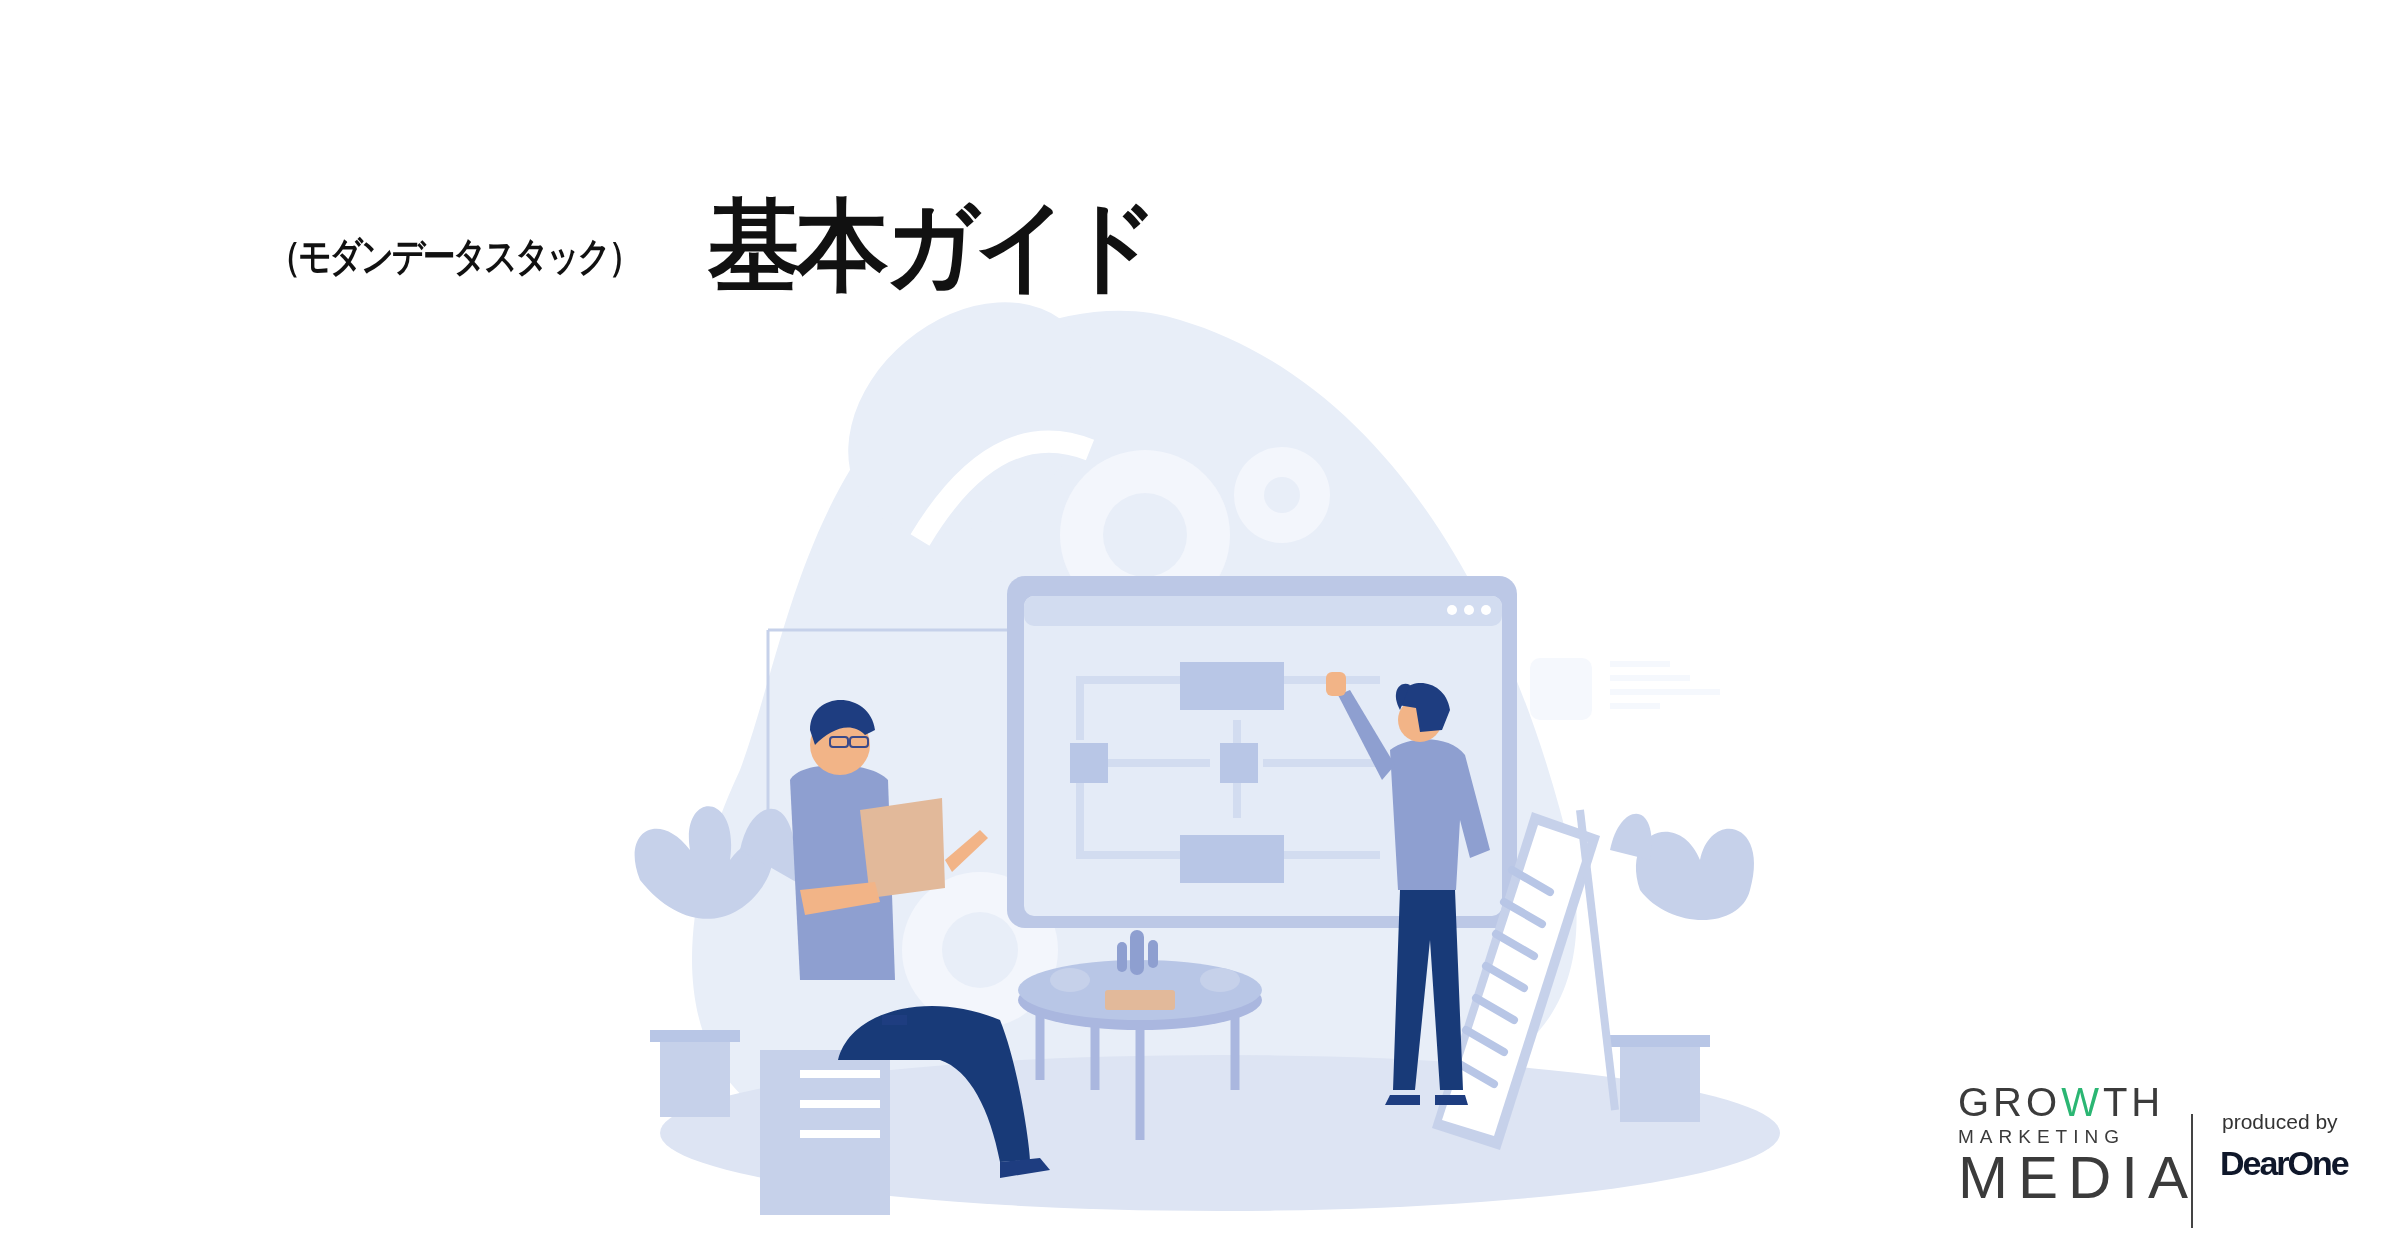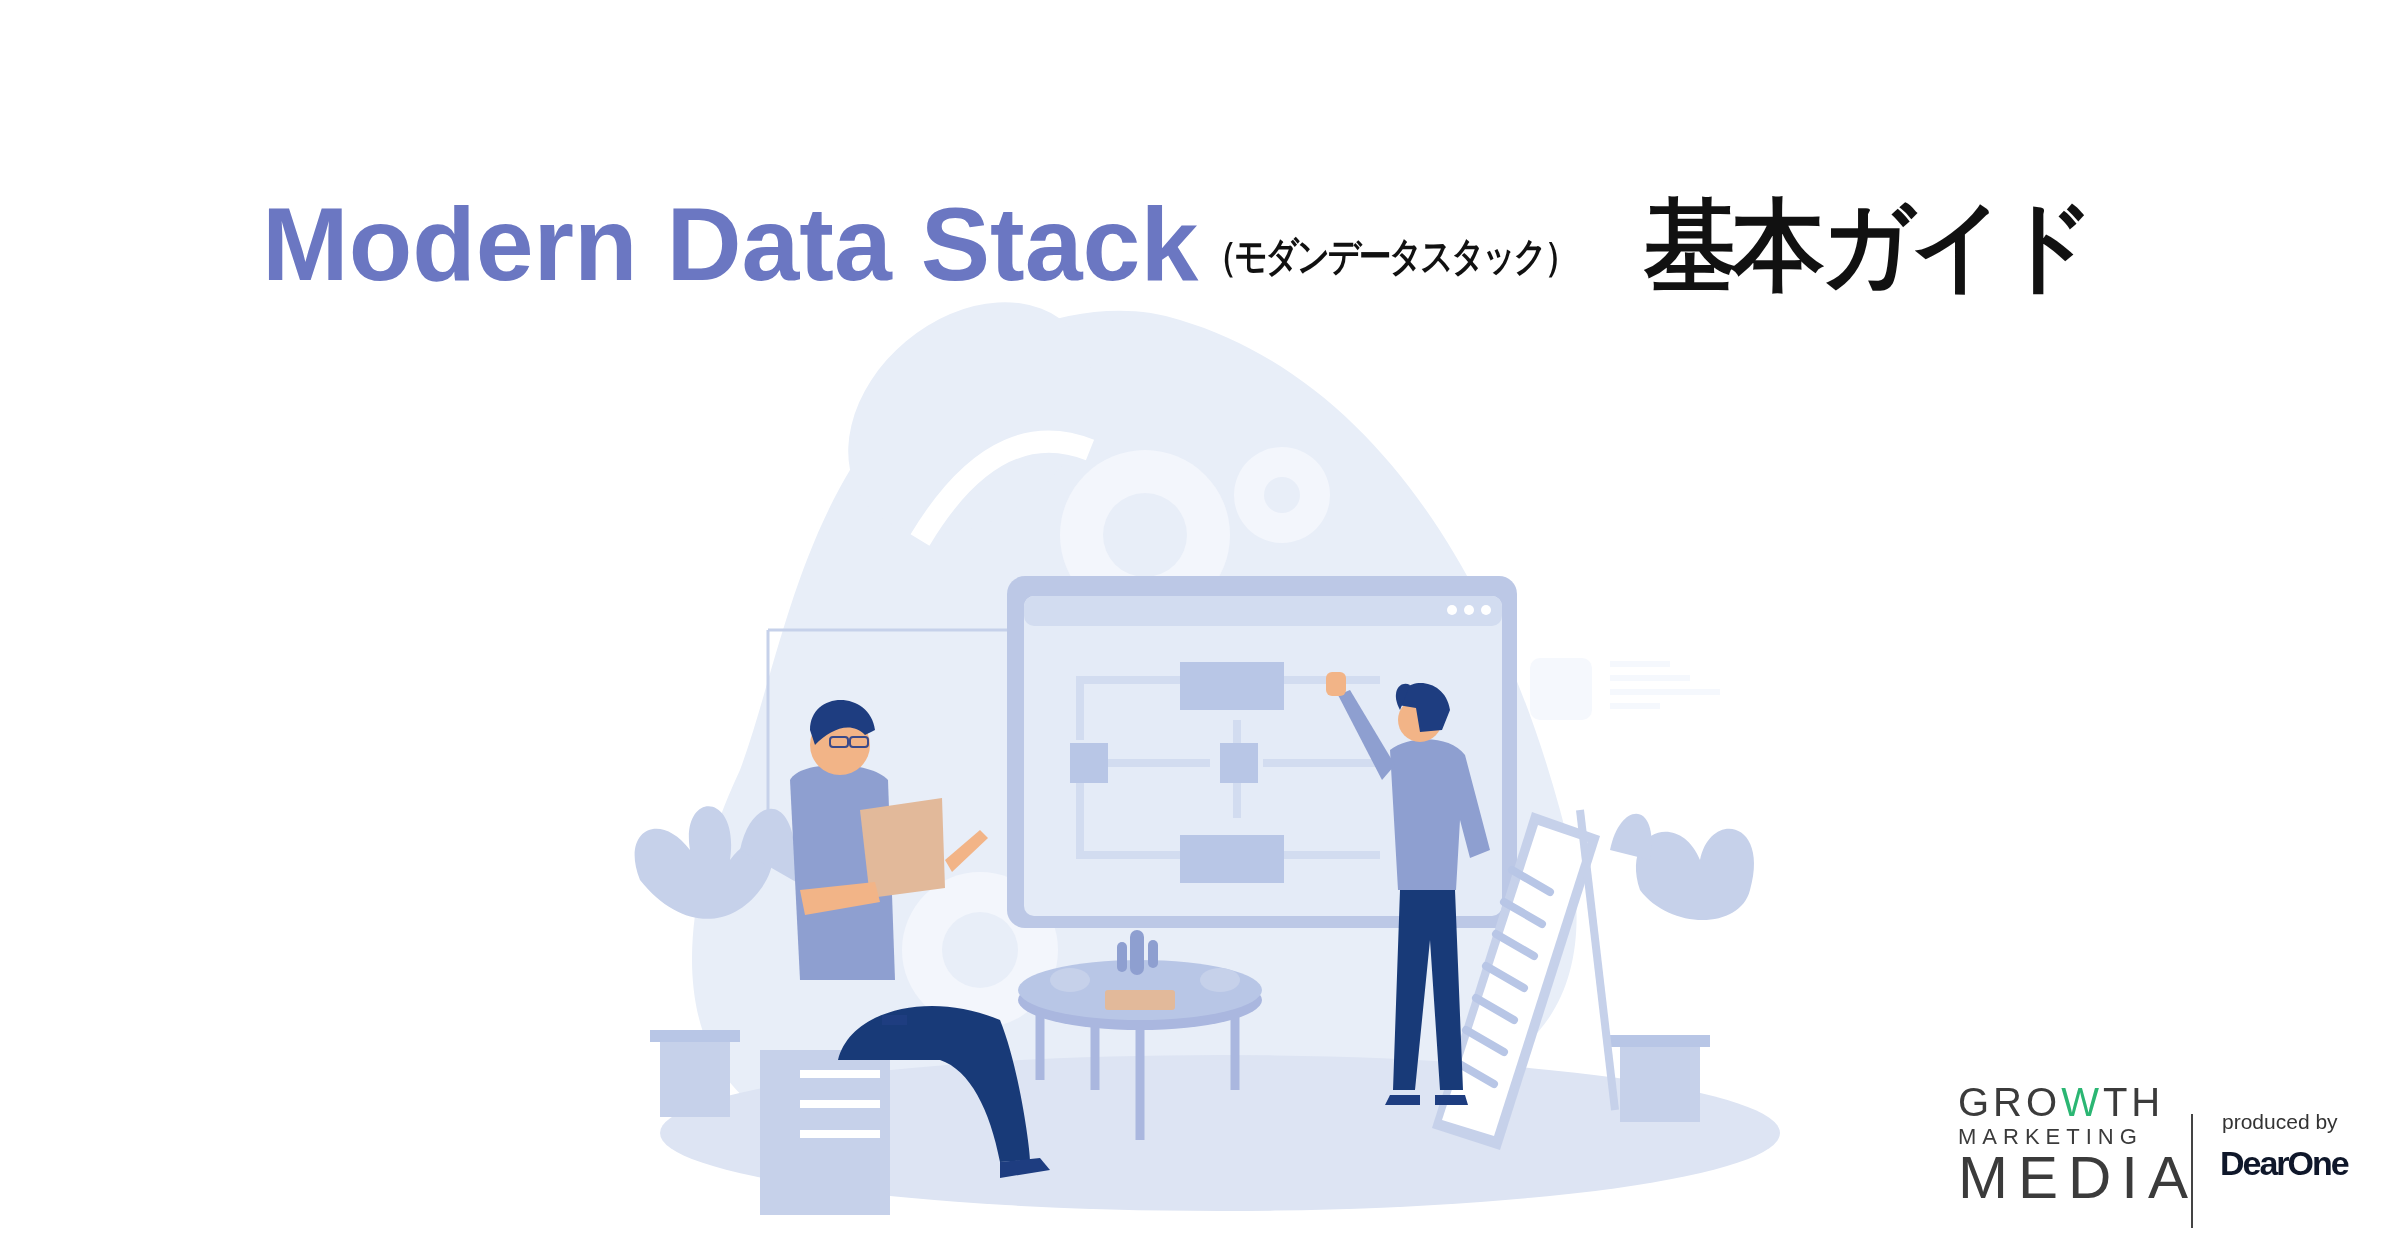--- a/index.html
+++ b/index.html
@@ -6,31 +6,30 @@
   body { width:2400px; height:1260px; position:relative; overflow:hidden; font-family:"Liberation Sans", sans-serif; }
   .title-row { position:absolute; left:262px; top:176px; height:120px; display:flex; align-items:flex-end; white-space:nowrap; }
   .title-en { font-family:"Liberation Sans", sans-serif; font-weight:700; font-size:104px; color:#6b77c2; letter-spacing:0px; line-height:1; }
   .title-kana { font-family:"DejaVu Sans", sans-serif; font-weight:700; font-size:40px; color:#111; margin-left:6px; margin-bottom:12px; letter-spacing:-3px; transform:scaleX(0.82); transform-origin:left bottom; display:inline-block; width:480px; }
   .title-jp { font-family:"DejaVu Sans", sans-serif; font-weight:700; font-size:100px; color:#111; margin-left:-40px; line-height:1; letter-spacing:-4px; transform:scaleX(0.92); transform-origin:left bottom; display:inline-block; }
   .illustration { position:absolute; left:620px; top:290px; width:1200px; height:940px; }
   .logo-area { position:absolute; left:1940px; top:1080px; width:460px; height:140px; }
   .gmm { position:absolute; left:18px; top:2px; color:#3b3b3b; font-family:"Liberation Sans", sans-serif; }
   .gmm .l1 { font-size:40px; letter-spacing:4px; line-height:40px; font-weight:400; }
   .gmm .l1 .w { color:#2bb673; }
-  .gmm .l2 { font-size:22px; letter-spacing:6px; line-height:30px; }
+  .gmm .l2 { font-size:19px; letter-spacing:6px; line-height:30px; }
   .gmm .l3 { font-size:60px; letter-spacing:10px; line-height:52px; }
   .divider { position:absolute; left:251px; top:34px; width:2px; height:114px; background:#444; }
   .produced { position:absolute; left:282px; top:30px; font-size:21px; color:#333;text-align:right; }
   .dearone { position:absolute; left:280px; top:64px; font-size:34px; font-weight:700; color:#0f172a; letter-spacing:-2px; }
 </style>
 </head>
 <body>
 
 <div class="title-row">
-  <span class="title-en">Modern Data Stack</span>
   <span class="title-kana">（モダンデータスタック）</span>
   <span class="title-jp">基本ガイド</span>
 </div>
 
 <div class="illustration">
   <svg width="1200" height="940" viewBox="0 0 1200 940" xmlns="http://www.w3.org/2000/svg">
 
     <path d="M230 180 C 330 40 470 0 560 30 C 760 90 880 300 940 520 C 990 700 930 800 720 820 L 180 840 C 60 800 40 650 120 480 C 150 400 170 280 230 180 Z" fill="#e8eef8"></path>
     <ellipse cx="350" cy="128" rx="135" ry="100" transform="rotate(-40 350 128)" fill="#e8eef8"></ellipse>
     <path d="M300 250 C 360 150 420 140 470 160" stroke="#ffffff" stroke-width="22" fill="none"></path>

